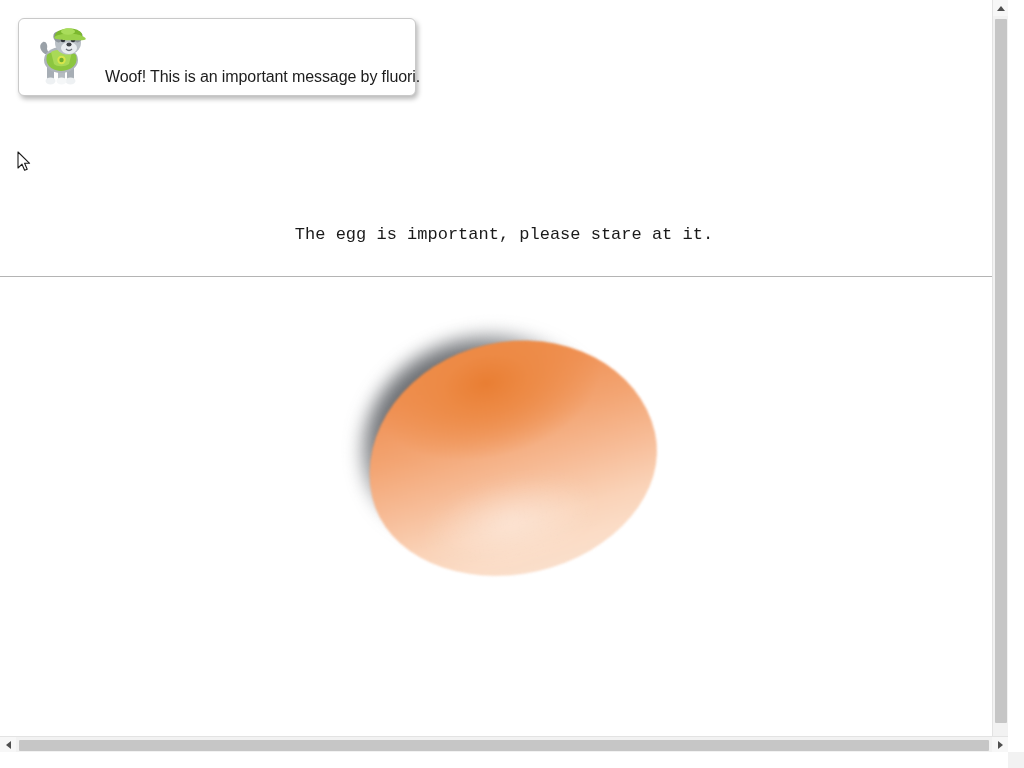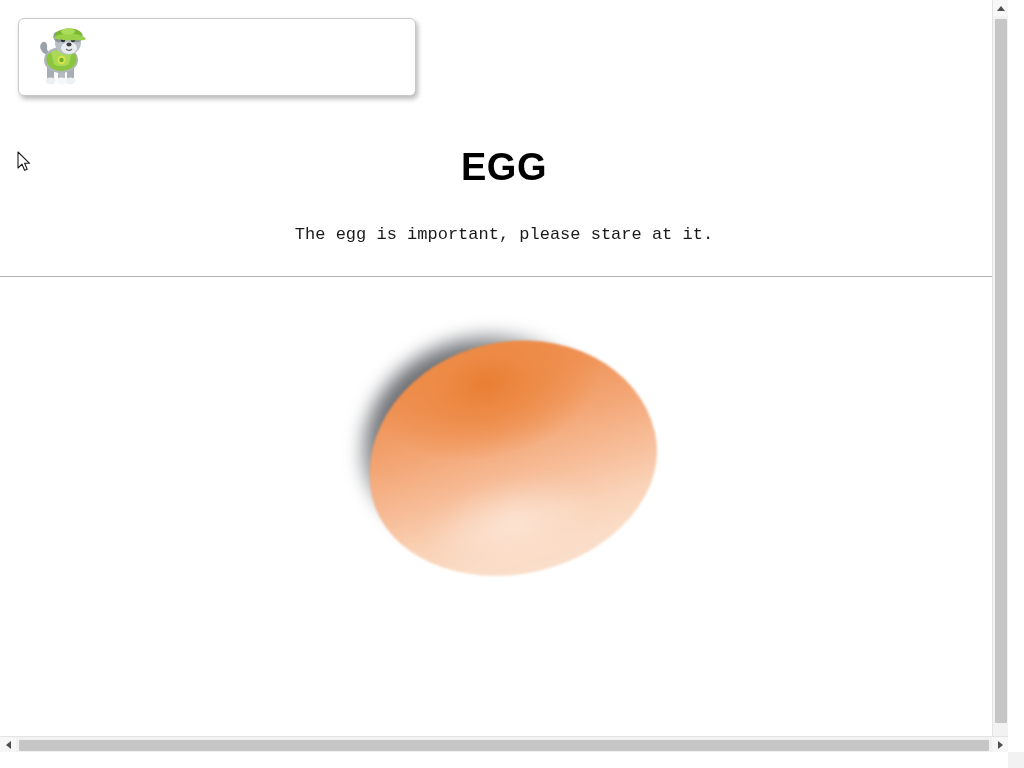--- a/index.html
+++ b/index.html
@@ -262,23 +262,23 @@
         <circle cx="26" cy="16" r="2.3" fill="#2e3338"></circle>
         <circle cx="36" cy="16" r="2.3" fill="#2e3338"></circle>
         <circle cx="26.7" cy="15.3" r="0.8" fill="#ffffff"></circle>
         <circle cx="36.7" cy="15.3" r="0.8" fill="#ffffff"></circle>
 
         <path d="M18 11 C20 3 42 2 45 10 C46 13 43 14 40 13 C33 11 24 11 19 13 C17 13.6 17.5 12.3 18 11 Z" fill="#7cb82f"></path>
         <path d="M19 12 C24 9 40 9 45 12 C49 13.4 50 15.6 47 16 C40 16.6 25 16.4 19 15 C16.6 14.4 17 12.8 19 12 Z" fill="#9ad14b"></path>
         <ellipse cx="31" cy="7.5" rx="7" ry="3.2" fill="#a9dd5b"></ellipse>
       </svg>
     </div>
-  </div>
-
-  <div class="page-title">EGG</div>
+    <div class="toast-text">Woof! This is an important message by fluori.</div>
+  </div>
+
 
   <div class="page-subtitle">The egg is important, please stare at it.</div>
 
   <hr class="divider">
 
   <div class="egg-wrap">
     <div class="egg-shadow"></div>
     <div class="egg-body"></div>
     <div class="egg-sheen"></div>
   </div>

